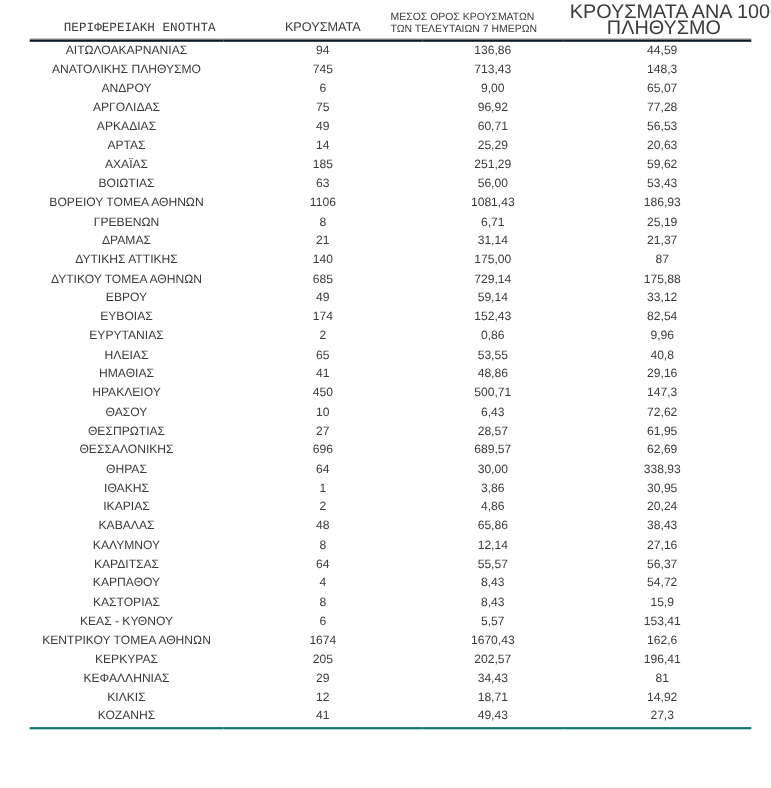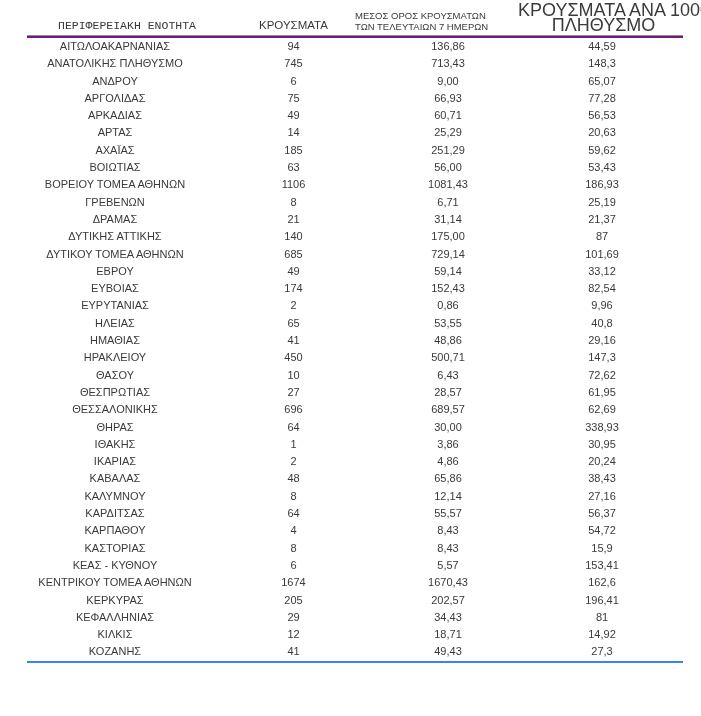--- a/index.html
+++ b/index.html
@@ -38,22 +38,22 @@
   td{
     font-size:11px;
     height:17.3px;
     line-height:17.3px;
     text-align:center;
     padding:0;
     white-space:nowrap;
     overflow:visible;
   }
   td.c4{padding-left:9px;}
-  tbody tr:first-child td{border-top:2px solid #701a75;}
-  tbody tr:last-child td{border-bottom:2px solid #3b82f6;}
+  tbody tr:first-child td{border-top:2px solid #0f172a;}
+  tbody tr:last-child td{border-bottom:2px solid #0f766e;}
 </style>
 </head>
 <body>
 
 <div class="page">
   <table class="cases">
     <colgroup>
       <col class="c1">
         <col class="c2">
         <col class="c3">
@@ -100,21 +100,21 @@
         </tr>
         <tr>
           <td class="c1">ΑΝΔΡΟΥ</td>
           <td class="c2">6</td>
           <td class="c3">9,00</td>
           <td class="c4">65,07</td>
         </tr>
         <tr>
           <td class="c1">ΑΡΓΟΛΙΔΑΣ</td>
           <td class="c2">75</td>
-          <td class="c3">66,93</td>
+          <td class="c3">96,92</td>
           <td class="c4">77,28</td>
         </tr>
         <tr>
           <td class="c1">ΑΡΚΑΔΙΑΣ</td>
           <td class="c2">49</td>
           <td class="c3">60,71</td>
           <td class="c4">56,53</td>
         </tr>
         <tr>
           <td class="c1">ΑΡΤΑΣ</td>
@@ -155,21 +155,21 @@
         <tr>
           <td class="c1">ΔΥΤΙΚΗΣ ΑΤΤΙΚΗΣ</td>
           <td class="c2">140</td>
           <td class="c3">175,00</td>
           <td class="c4">87</td>
         </tr>
         <tr>
           <td class="c1">ΔΥΤΙΚΟΥ ΤΟΜΕΑ ΑΘΗΝΩΝ</td>
           <td class="c2">685</td>
           <td class="c3">729,14</td>
-          <td class="c4">101,69</td>
+          <td class="c4">175,88</td>
         </tr>
         <tr>
           <td class="c1">ΕΒΡΟΥ</td>
           <td class="c2">49</td>
           <td class="c3">59,14</td>
           <td class="c4">33,12</td>
         </tr>
         <tr>
           <td class="c1">ΕΥΒΟΙΑΣ</td>
           <td class="c2">174</td>

